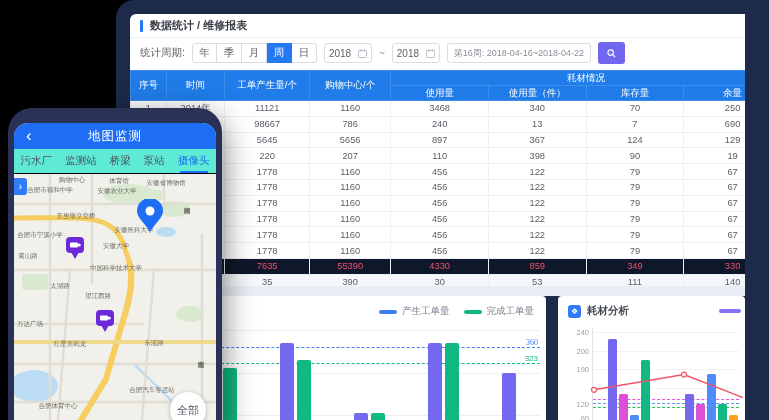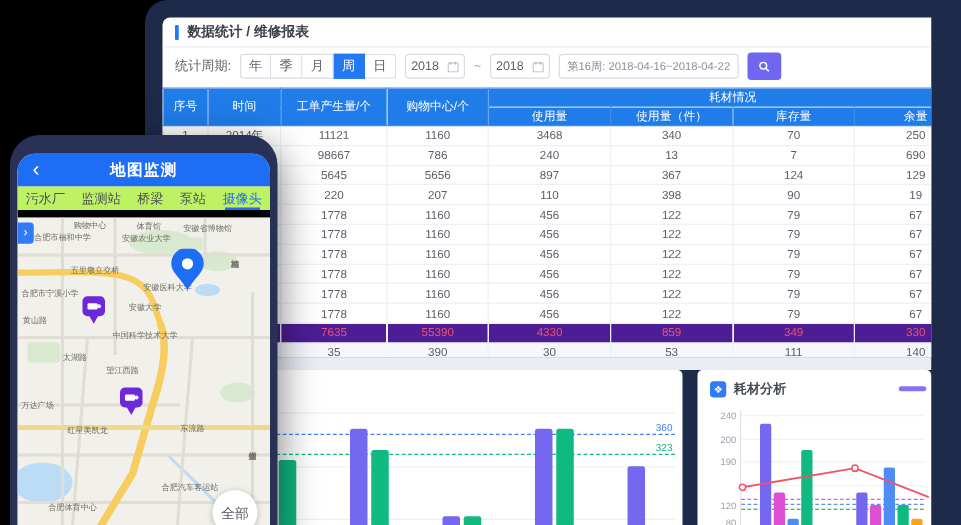--- a/index.html
+++ b/index.html
@@ -25,21 +25,21 @@
   .wbox { height:20px; border:1px solid #d9dce3; border-radius:3px; display:flex; align-items:center; padding:0 6px; font-size:9px; color:#8a8f99; background:#fff; white-space:nowrap; }
   .tilde { color:#999; font-size:10px; }
   .btn { height:22px; border:none; border-radius:3px; color:#fff; font-size:10.5px; display:flex; align-items:center; gap:4px; padding:0 9px; cursor:pointer; white-space:nowrap; }
   .btn.query { background:#7166ef; }
 
   
   table { border-collapse:collapse; width:106%; table-layout:fixed; margin-top:2px; }
   th,td { border:1px solid #edf0f5; text-align:center; overflow:hidden; white-space:nowrap; }
   thead th { background:#1f7ce8; color:#fff; font-weight:normal; font-size:9.5px; border-color:#3d8ded; height:15px; }
   tbody td { font-size:9.3px; color:#5a5e66; height:15.8px; background:#fff; }
-  tr.total td { color:#f0526d; background:#4c1d95;text-align:center; }
+  tr.total td { color:#f0526d; background:#0f172a;text-align:center; }
   tr.avg td { color:#5a5e66; background:#f5f7fa; }
 
   
   .gap-strip { position:absolute; left:130px; top:286px; width:615px; height:10px; background:#e9edf4; }
   .card { position:absolute; top:296px; background:#fff; border-radius:4px; }
   .card.left { left:140px; width:406px; height:140px; }
   .card.right { left:558px; width:187px; height:140px; overflow:hidden; }
   .legend { position:absolute; top:9px; right:12px; display:flex; gap:14px; }
   .legend-item { display:flex; align-items:center; gap:5px; }
   .legend-cap { width:18px; height:4px; border-radius:2px; }
@@ -59,22 +59,22 @@
   .rgrid { position:absolute; left:0; right:0; height:1px; background:#f0f2f7; }
   .rbar { position:absolute; bottom:0; width:9px; border-radius:1.5px 1.5px 0 0; }
   .rref { position:absolute; left:0; right:0; height:0; border-top:1px dashed; }
   .rline-svg { position:absolute; left:0; top:0; width:100%; height:100%; overflow:visible; }
 
   
   .phone { position:absolute; left:8px; top:108px; width:214px; height:330px; background:#2a3156; border-radius:24px 24px 0 0; box-shadow:0 10px 32px rgba(0,0,0,.55); z-index:5; }
   .screen { position:absolute; left:6px; right:6px; top:15px; bottom:0; border-radius:14px 14px 0 0; overflow:hidden; background:#f1f0ea; display:flex; flex-direction:column; }
   .p-header { height:26px; background:#1e6ef5; display:flex; align-items:center; justify-content:center; position:relative; flex:none; }
   .p-back { position:absolute; left:12px; top:1px; color:#fff; font-size:17px; line-height:24px; cursor:pointer; }
-  .p-title { color:#fff; font-size:12.5px; font-weight:bold; letter-spacing:1px; }
-  .p-tabs { height:25px; background:#bef264; display:flex; align-items:flex-end; justify-content:space-around; border-bottom:6px solid #000000; flex:none; }
+  .p-title { color:#fff; font-size:12.5px; font-weight:normal; letter-spacing:1px; }
+  .p-tabs { height:25px; background:#5eead4; display:flex; align-items:flex-end; justify-content:space-around; border-bottom:1px solid #000000; flex:none; }
   .p-tab { font-size:10.5px; color:#4b5058; position:relative; height:100%; display:flex; align-items:center; cursor:pointer; }
   .p-tab.active { color:#1e6ef5; }
   .p-tab.active::after { content:""; position:absolute; bottom:0; left:50%; margin-left:-14px; width:28px; height:2px; background:#1e6ef5; }
   .map { position:relative; flex:1; }
   .map svg.roads { position:absolute; left:0; top:0; }
   .map-label { position:absolute; font-size:6.5px; color:#6e6e67; white-space:nowrap; transform:translate(-50%,0); }
   .map-label.vert { writing-mode:vertical-rl; transform:none; }
   .pin { position:absolute; }
   .expand-btn { position:absolute; left:0; top:4px; width:13px; height:17px; background:#2f7cf6; color:#fff; font-size:10px; display:flex; align-items:center; justify-content:center; border-radius:0 3px 3px 0; cursor:pointer; }
   .all-btn { position:absolute; right:10px; bottom:10px; width:36px; height:36px; border-radius:50%; background:#fff; box-shadow:0 1px 5px rgba(0,0,0,.25); display:flex; align-items:center; justify-content:center; font-size:11px; color:#555a62; cursor:pointer; }
@@ -270,26 +270,36 @@
           <td>111</td>
           <td>140</td>
         </tr>
       </tbody>
   </table>
 </div>
 
 <div class="gap-strip"></div>
 
 <div class="card left">
+  <div class="legend" id="legendL">
+      <div class="legend-item">
+        <span class="legend-cap" style="background: rgb(61, 127, 247);"></span>
+        <span class="legend-txt">产生工单量</span>
+      </div>
+      <div class="legend-item">
+        <span class="legend-cap" style="background: rgb(16, 185, 129);"></span>
+        <span class="legend-txt">完成工单量</span>
+      </div>
+    </div>
   <div class="plotL" id="plotL">
       <div class="gridline" style="top: 0px;"></div>
       <div class="gridline" style="top: 42.5px;"></div>
       <div class="gridline" style="top: 85px;"></div>
       <div class="refline" style="top: 17px; border-color: rgb(61, 127, 247);"></div>
-      <div class="reflabel" style="top: 17px; color: rgb(61, 127, 247);">360</div>
+      <div class="reflabel" style="top: 17px; color: rgb(61, 127, 247); font-family: Liberation Serif, serif;">360</div>
       <div class="refline" style="top: 32.725px; border-color: rgb(16, 185, 129);"></div>
       <div class="reflabel" style="top: 32.725px; color: rgb(16, 185, 129);">323</div>
       <div class="vbar" style="left: 66px; height: 140.25px; background: rgb(116, 104, 240);"></div>
       <div class="vbar" style="left: 83px; height: 131.75px; background: rgb(16, 185, 129);"></div>
       <div class="vbar" style="left: 140px; height: 157.25px; background: rgb(116, 104, 240);"></div>
       <div class="vbar" style="left: 157px; height: 140.25px; background: rgb(16, 185, 129);"></div>
       <div class="vbar" style="left: 214px; height: 87.125px; background: rgb(116, 104, 240);"></div>
       <div class="vbar" style="left: 231px; height: 87.125px; background: rgb(16, 185, 129);"></div>
       <div class="vbar" style="left: 288px; height: 157.25px; background: rgb(116, 104, 240);"></div>
       <div class="vbar" style="left: 305px; height: 157.25px; background: rgb(16, 185, 129);"></div>

